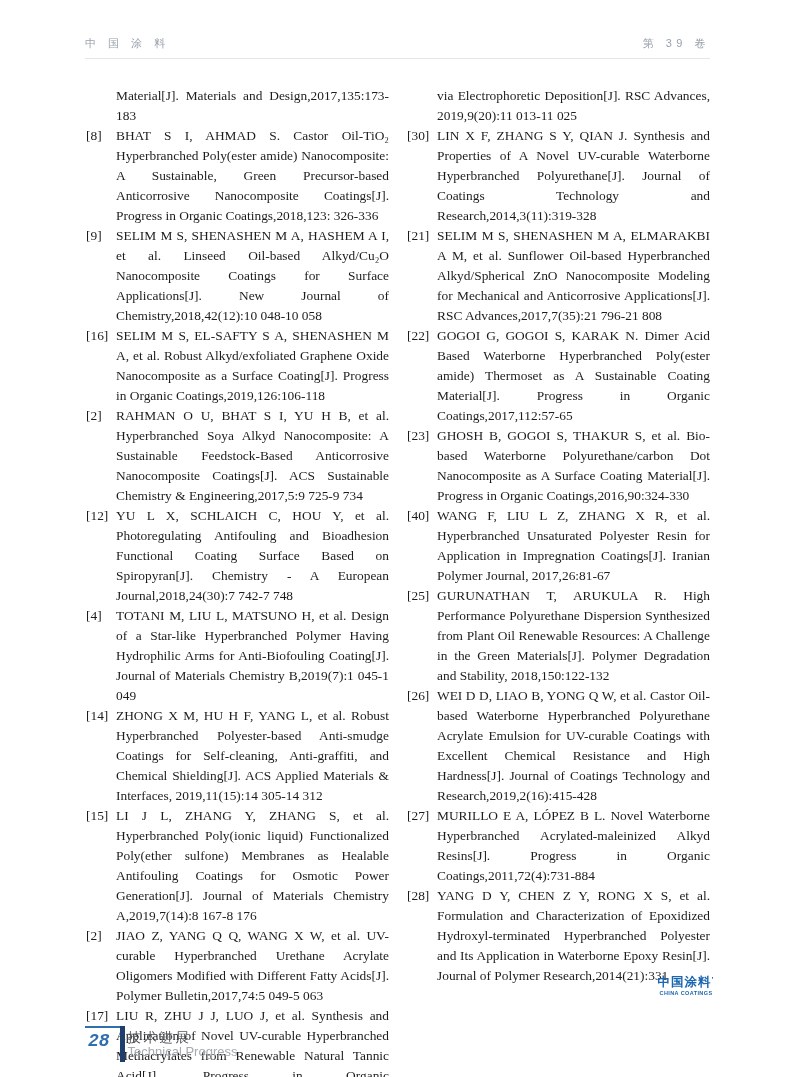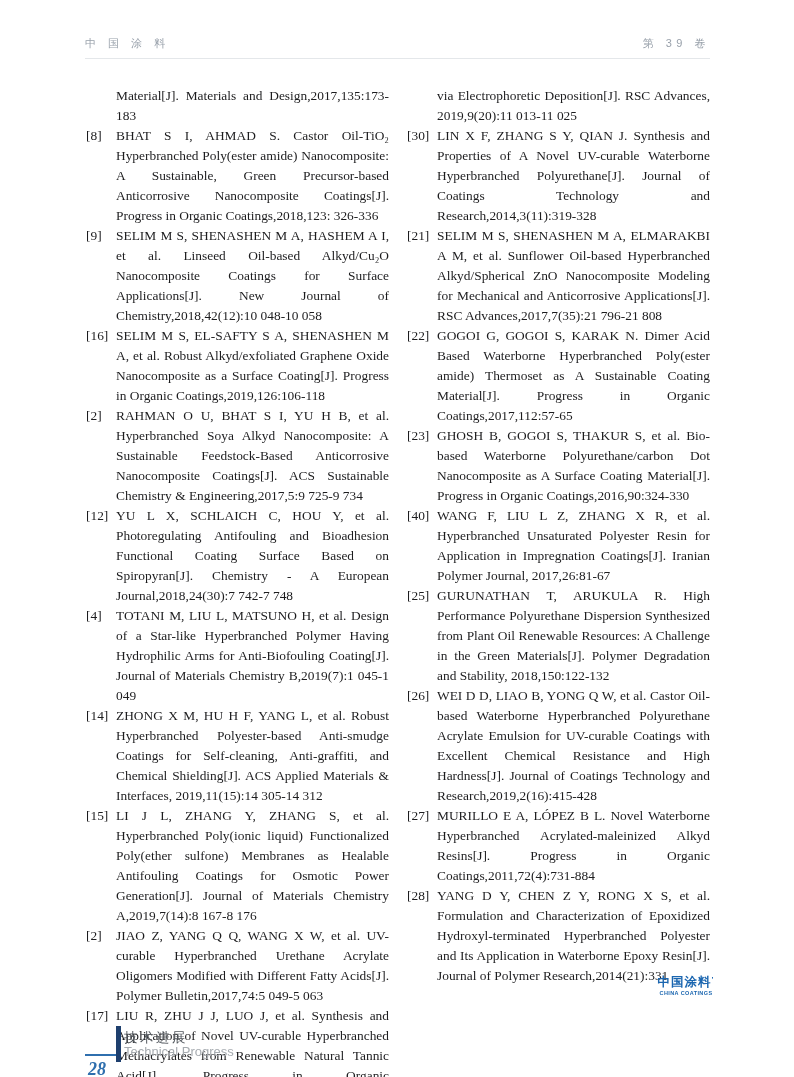--- a/index.html
+++ b/index.html
@@ -36,23 +36,23 @@
   .brand-en { font-size: 5.5px; font-weight: bold; letter-spacing: 0.4px; line-height: 7px; }
 
   
   .footer {
     position: absolute; left: 85px; top: 1026px;
     display: flex; align-items: stretch; height: 36px;
     font-family: "Liberation Sans", sans-serif;
   }
   .page-num-box {
     border-top: 2px solid #2f6fae;
-    color: #2f6fae; font-family: Liberation Serif, serif; font-style: italic;
+    color: #2f6fae; font-family: Liberation Mono, monospace; font-style: italic;
     font-size: 18px; font-weight: bold;
-    padding: 3px 10px 0 3px; display: flex; align-items: flex-start; margin-top: 28px;
+    padding: 3px 10px 0 3px; display: flex; align-items: flex-start;
   }
   .footer-bar { width: 5px; background: #1e3f6e; }
   .section-names { padding-left: 3px; display: flex; flex-direction: column; justify-content: center; }
   .section-cn { font-size: 13.5px; color: #53585e; letter-spacing: 2.5px; line-height: 16px; }
   .section-en { font-size: 13px; color: #a6abb0; line-height: 12px; }
 </style>
 </head>
 <body>
 
 <div class="running-head">

